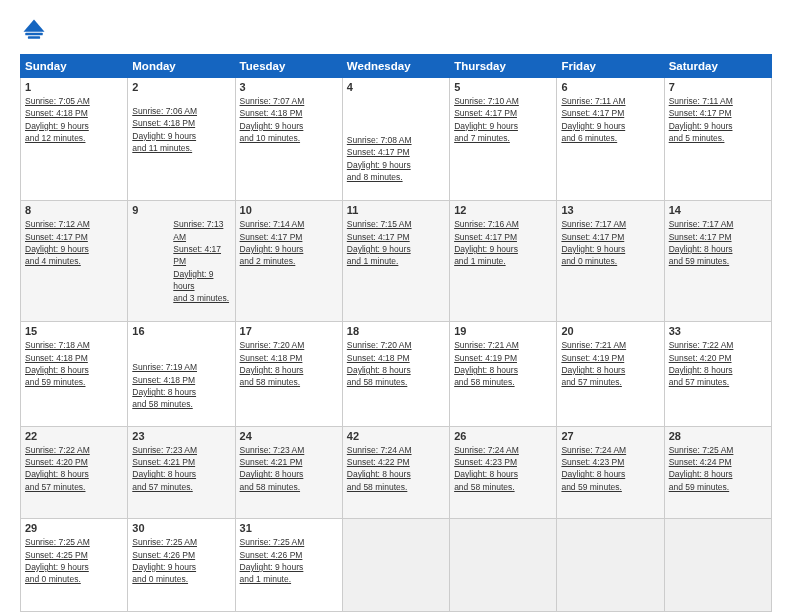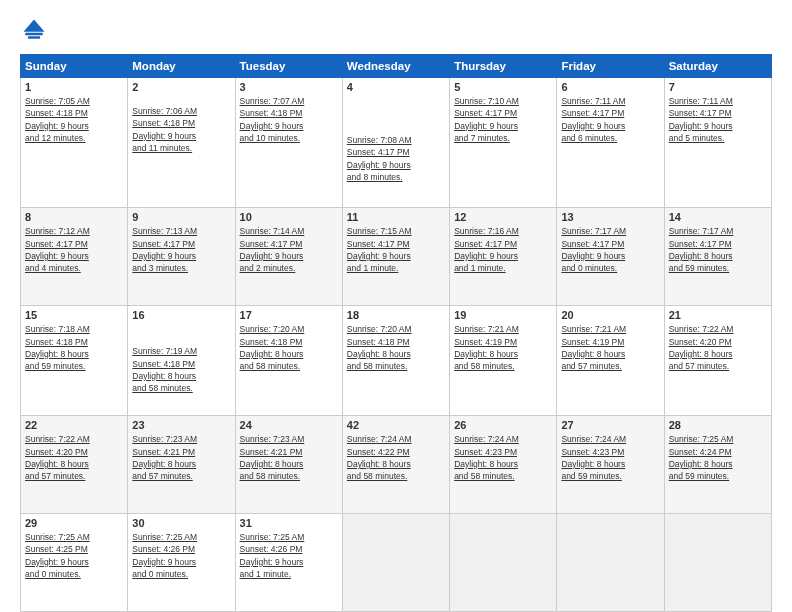--- a/index.html
+++ b/index.html
@@ -182,21 +182,21 @@
         <tr>
           <td>
             <span class="day-number">8</span>
             <div class="cell-content" style="white-space: pre-line;">Sunrise: 7:12 AM
 Sunset: 4:17 PM
 Daylight: 9 hours
 and 4 minutes.</div>
           </td>
           <td>
             <span class="day-number">9</span>
-            <div class="cell-content" style="white-space: pre-line;">Sunrise: 7:13 AM
+            <div class="cell-content" style="white-space: pre-line; margin-left: 41px;">Sunrise: 7:13 AM
 Sunset: 4:17 PM
 Daylight: 9 hours
 and 3 minutes.</div>
           </td>
           <td>
             <span class="day-number">10</span>
             <div class="cell-content" style="white-space: pre-line;">Sunrise: 7:14 AM
 Sunset: 4:17 PM
 Daylight: 9 hours
 and 2 minutes.</div>
@@ -267,21 +267,21 @@
 and 58 minutes.</div>
           </td>
           <td>
             <span class="day-number">20</span>
             <div class="cell-content" style="white-space: pre-line;">Sunrise: 7:21 AM
 Sunset: 4:19 PM
 Daylight: 8 hours
 and 57 minutes.</div>
           </td>
           <td>
-            <span class="day-number">21</span>
+            <span class="day-number">33</span>
             <div class="cell-content" style="white-space: pre-line;">Sunrise: 7:22 AM
 Sunset: 4:20 PM
 Daylight: 8 hours
 and 57 minutes.</div>
           </td>
         </tr>
         <tr>
           <td>
             <span class="day-number">22</span>
             <div class="cell-content" style="white-space: pre-line;">Sunrise: 7:22 AM

